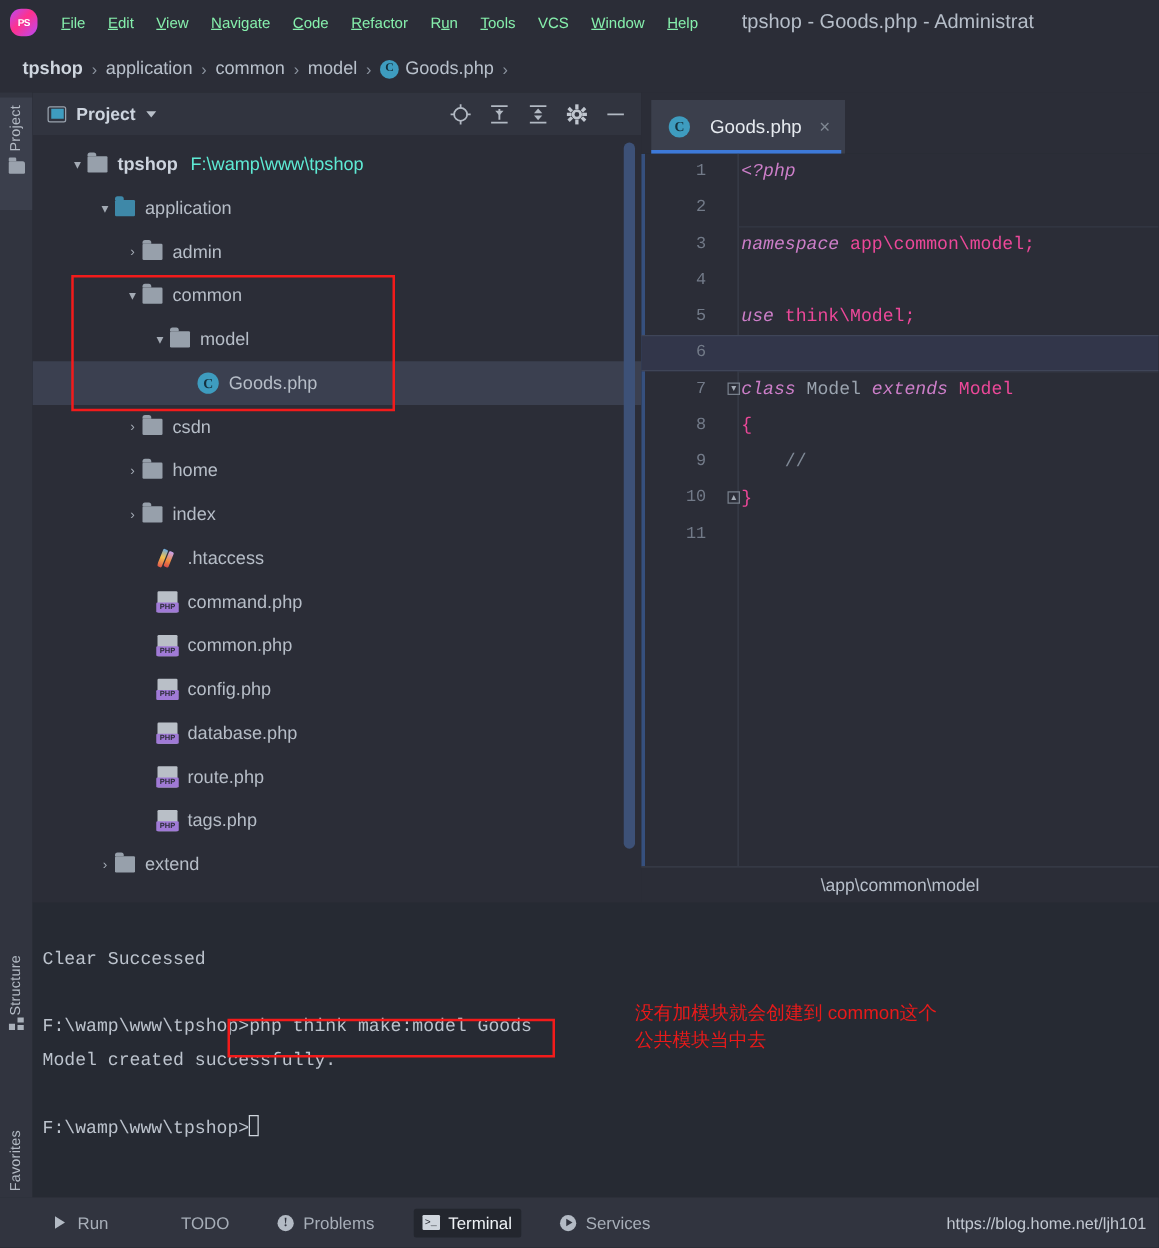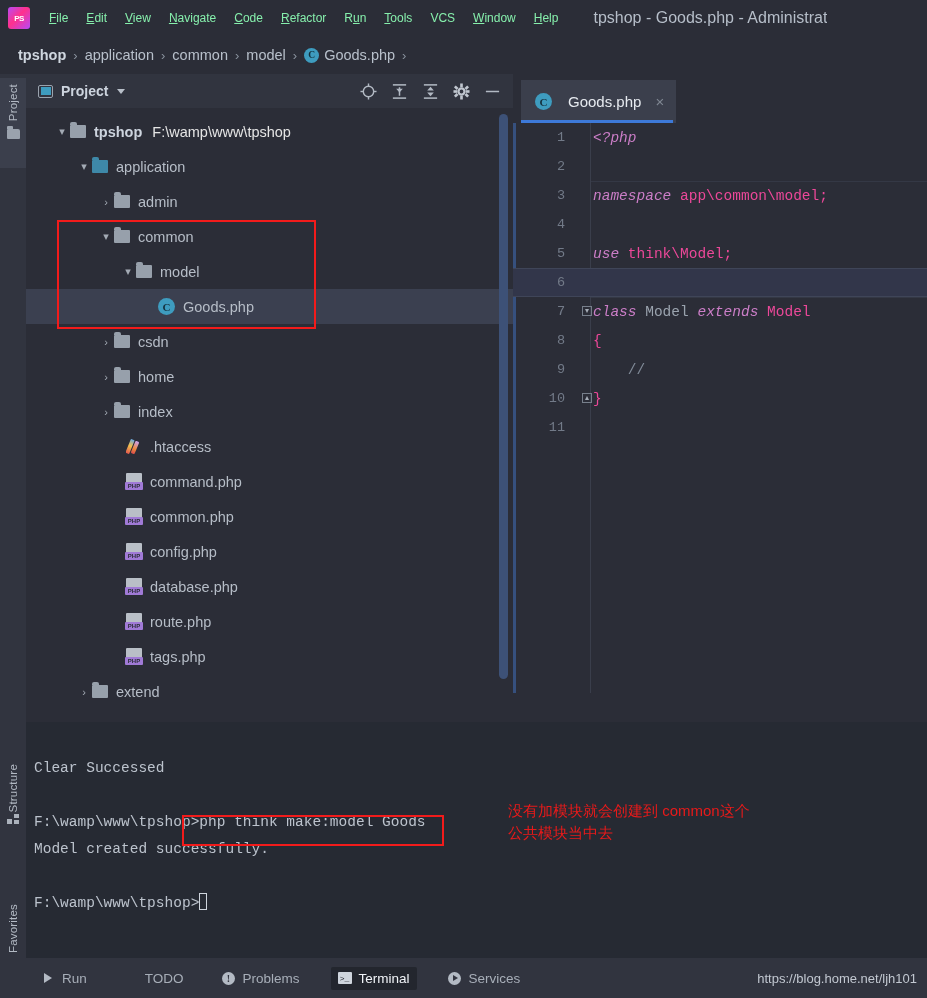--- a/index.html
+++ b/index.html
@@ -13,21 +13,21 @@
   #app { position: relative; width: 927px; height: 998px; }
 
   
   .menubar {
     position: absolute; left: 0; top: 0; width: 927px; height: 36px;
     background: #2b2d37;
     display: flex; align-items: center;
   }
   .ps-logo {
     width: 22px; height: 22px; margin-left: 8px; margin-right: 10px;
-    border-radius: 3px; position: relative; flex: none;
+    border-radius: 9px; position: relative; flex: none;
     background: linear-gradient(135deg, #b74af7 0%, #ff318c 45%, #b74af7 100%);
     display: flex; align-items: center; justify-content: center;
   }
   .ps-logo span {
     color: #fff; font-size: 8px; font-weight: bold;
     font-family: "Liberation Sans", sans-serif; letter-spacing: -0.5px;
   }
   .menu-item {
     font-size: 12px; color: #86efac; padding: 2px 9px; cursor: default;
     white-space: nowrap;
@@ -124,21 +124,21 @@
     background: #97a0ab; border-radius: 1px;
   }
   .folder:before {
     content:""; position:absolute; left:0; top:-3.5px; width:7px; height:3.5px;
     background:#97a0ab; border-radius: 2px 2px 0 0;
   }
   .folder.blue { background: #3e88a8; }
   .folder.blue:before { background:#3e88a8; }
   .lbl { color: #b6bdc7; }
   .lbl.bold { font-weight: bold; color: #cdd4de; }
-  .path-gray { color: #e5e5e5; margin-left: 10px; }
+  .path-gray { color: #5eead4; margin-left: 10px; }
   .php-ic {
     width: 16px; height: 17px; flex: none; margin-right: 8px; position: relative;
     background: #b9bfc7; border-radius: 1px;
   }
   .php-ic:after {
     content: "PHP"; position: absolute; left: -1px; bottom: 0px; width: 18px; height: 8px;
     background: #a07ad6; color: #2b2d37; font-size: 6px; font-weight: bold;
     text-align: center; line-height: 8px; font-family: "Liberation Sans", sans-serif;
     border-radius: 1px;
   }
@@ -551,20 +551,21 @@
         <span class="fold" style="top:9px">▴</span>
         <span class="ctext"><span class="plain">}</span></span>
       </div>
 
       <div class="crow">
         <span class="lnum">11</span>
         <span class="ctext"></span>
       </div>
     </div>
 
+    <div class="editor-status">\app\common\model</div>
   </div>
 
   <div class="termpanel">
 
     <div class="term-body">
       <div class="tline">Clear Successed</div>
       <div class="tline"></div>
       <div class="tline">F:\wamp\www\tpshop&gt;php think make:model Goods</div>
       <div class="tline">Model created successfully.</div>
       <div class="tline"></div>

